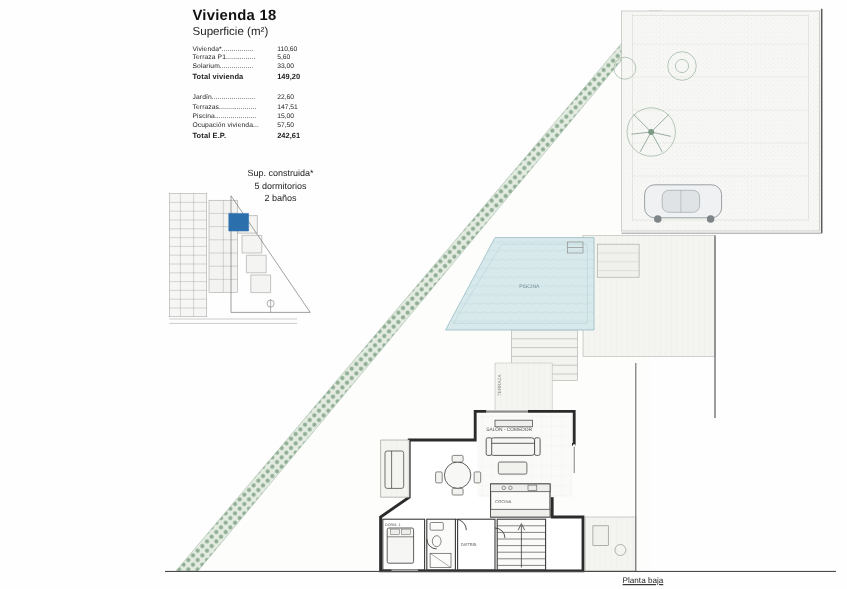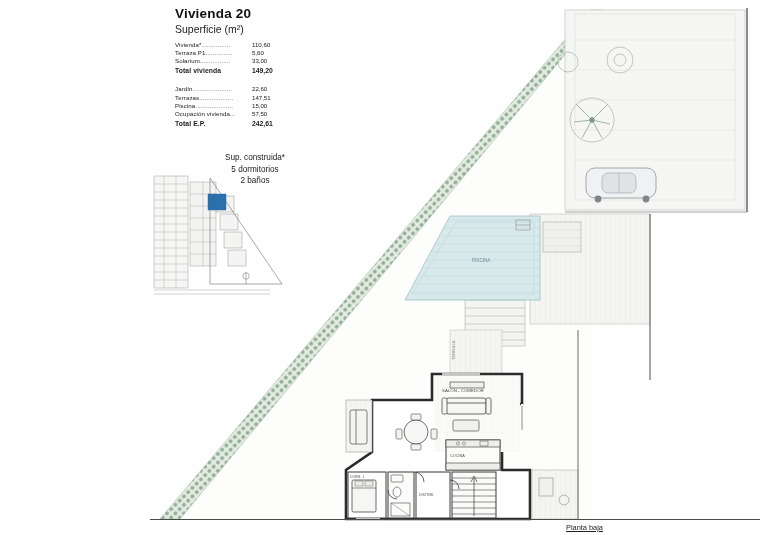--- a/index.html
+++ b/index.html
@@ -113,21 +113,21 @@
     height: 0;
     border-top: 0.8px solid #4a4a4a;
   }
 </style>
 </head>
 <body>
 
 <div id="sheet">
 
   <div class="titleblock">
-    <div class="title-main">Vivienda 20</div>
+    <div class="title-main">Vivienda 18</div>
     <div class="title-sub">Superficie (m²)</div>
 
     <table class="areas">
       <tbody>
           <tr>
         <td class="lbl"><span>Vivienda*</span><span>................</span></td>
         <td class="val">110,60</td>
       </tr>
       <tr>
         <td class="lbl"><span>Terraza P1</span><span>...............</span></td>

